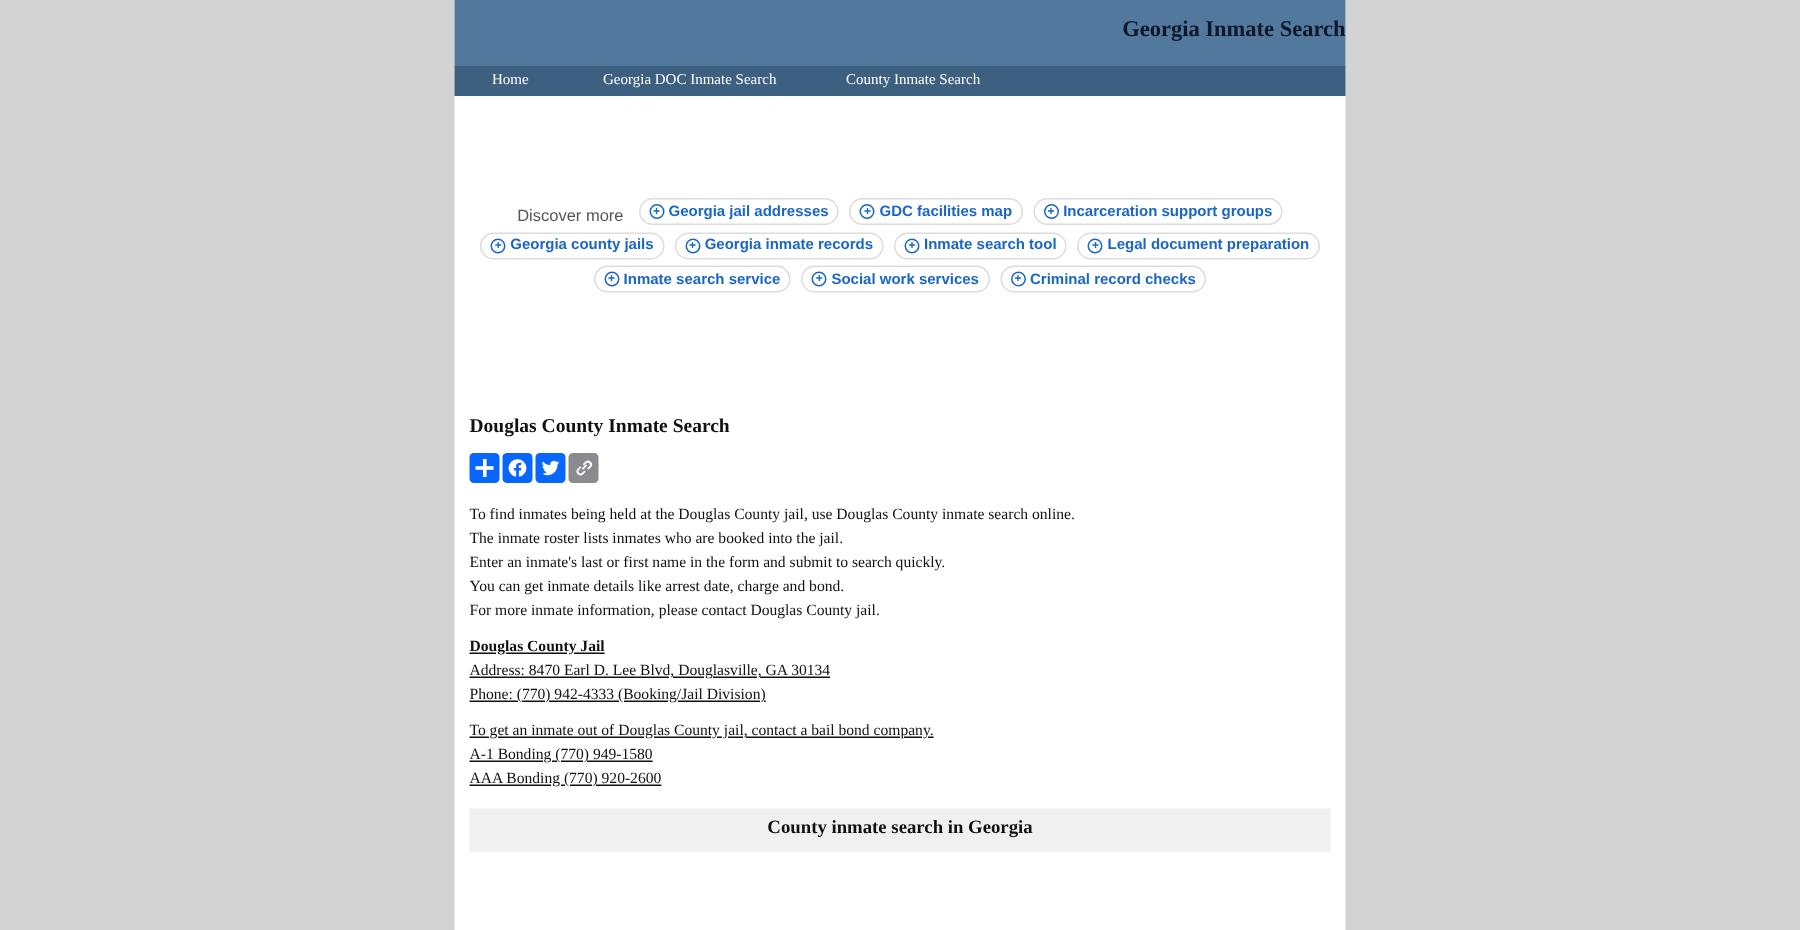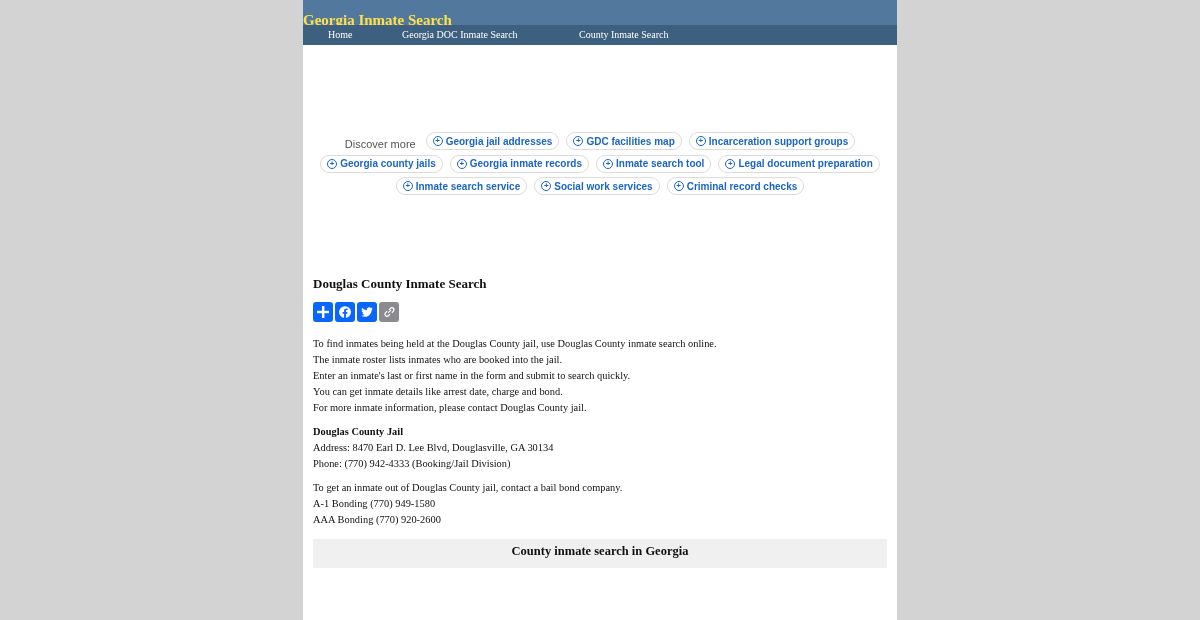--- a/index.html
+++ b/index.html
@@ -12,24 +12,24 @@
   }
   .page {
     position: absolute;
     left: 303px;
     top: 0;
     width: 594px;
     height: 620px;
     background: #ffffff;
   }
   .header {
-    height: 25px;
+    height: 44px;
     background: #53789d;
-    color: #fde047;
-    text-align: left;
+    color: #0f172a;
+    text-align: right;
     font-weight: bold;
     font-size: 15px;
     line-height: 40px;
   }
   .nav {
     height: 20px;
     background: #3d5f80;
     position: relative;
   }
   .nav a {
@@ -112,21 +112,21 @@
     border-radius: 3px;
     background: #0866ff;
     display: flex;
     align-items: center;
     justify-content: center;
   }
   .sbtn.copy { background: #8a8a8f; }
   .sbtn svg { width: 14px; height: 14px; fill: #fff; }
   p { margin: 0; line-height: 16px; }
   .p1 { margin-top: 14px; }
-  .gap { margin-top: 8px; }
+  .gap { margin-top: 8px; text-decoration: underline; }
   a.link { color: #333; text-decoration: underline; }
   .county-bar {
     margin-top: 11px;
     height: 29px;
     background: #f0f0f0;
     text-align: center;
     font-weight: bold;
     font-size: 12.5px;
     line-height: 25px;
   }
@@ -134,21 +134,21 @@
 </head>
 <body>
 
 <div class="page">
   <div class="header">
     <span>Georgia Inmate Search</span>
   </div>
   <div class="nav">
     <a style="left:25px">Home</a>
     <a style="left:99px">Georgia DOC Inmate Search</a>
-    <a style="left:276px">County Inmate Search</a>
+    <a style="left:261px">County Inmate Search</a>
   </div>
 
   <div class="discover">
     <div class="drow">
       <span class="dlabel">Discover more</span>
       <span class="chip">
           <span class="plus">+</span>
           <span>Georgia jail addresses</span>
         </span>
       <span class="chip">

